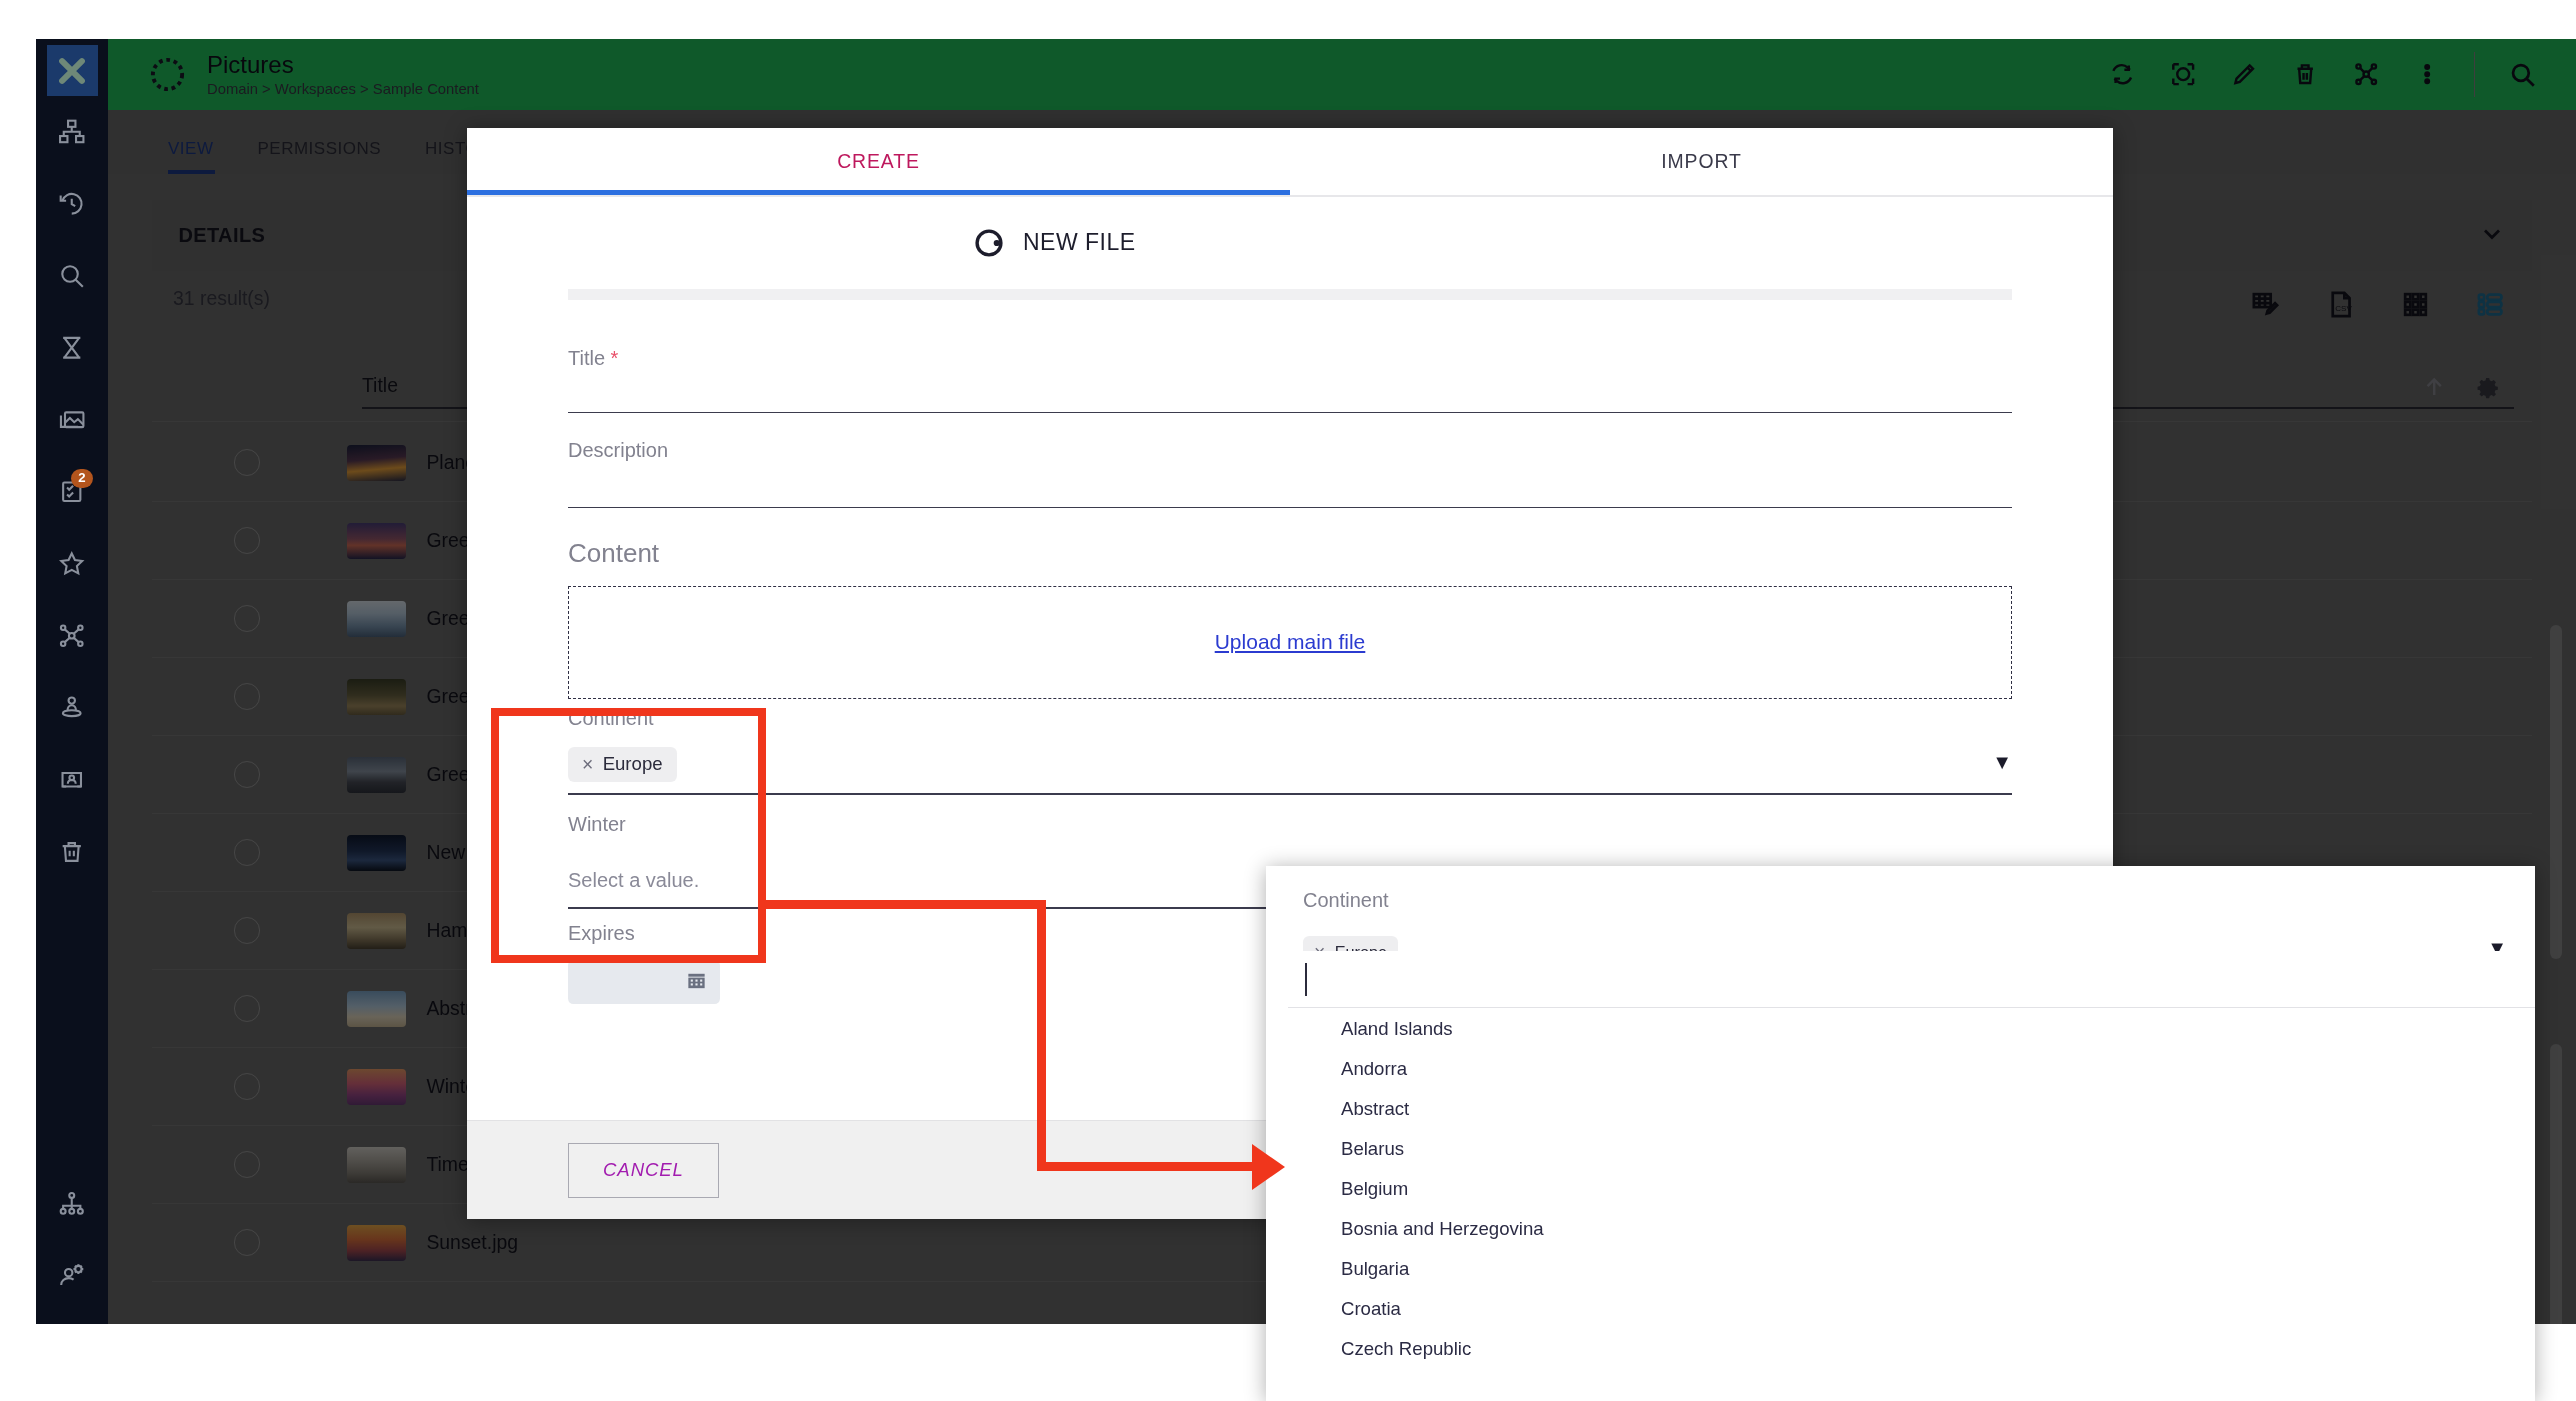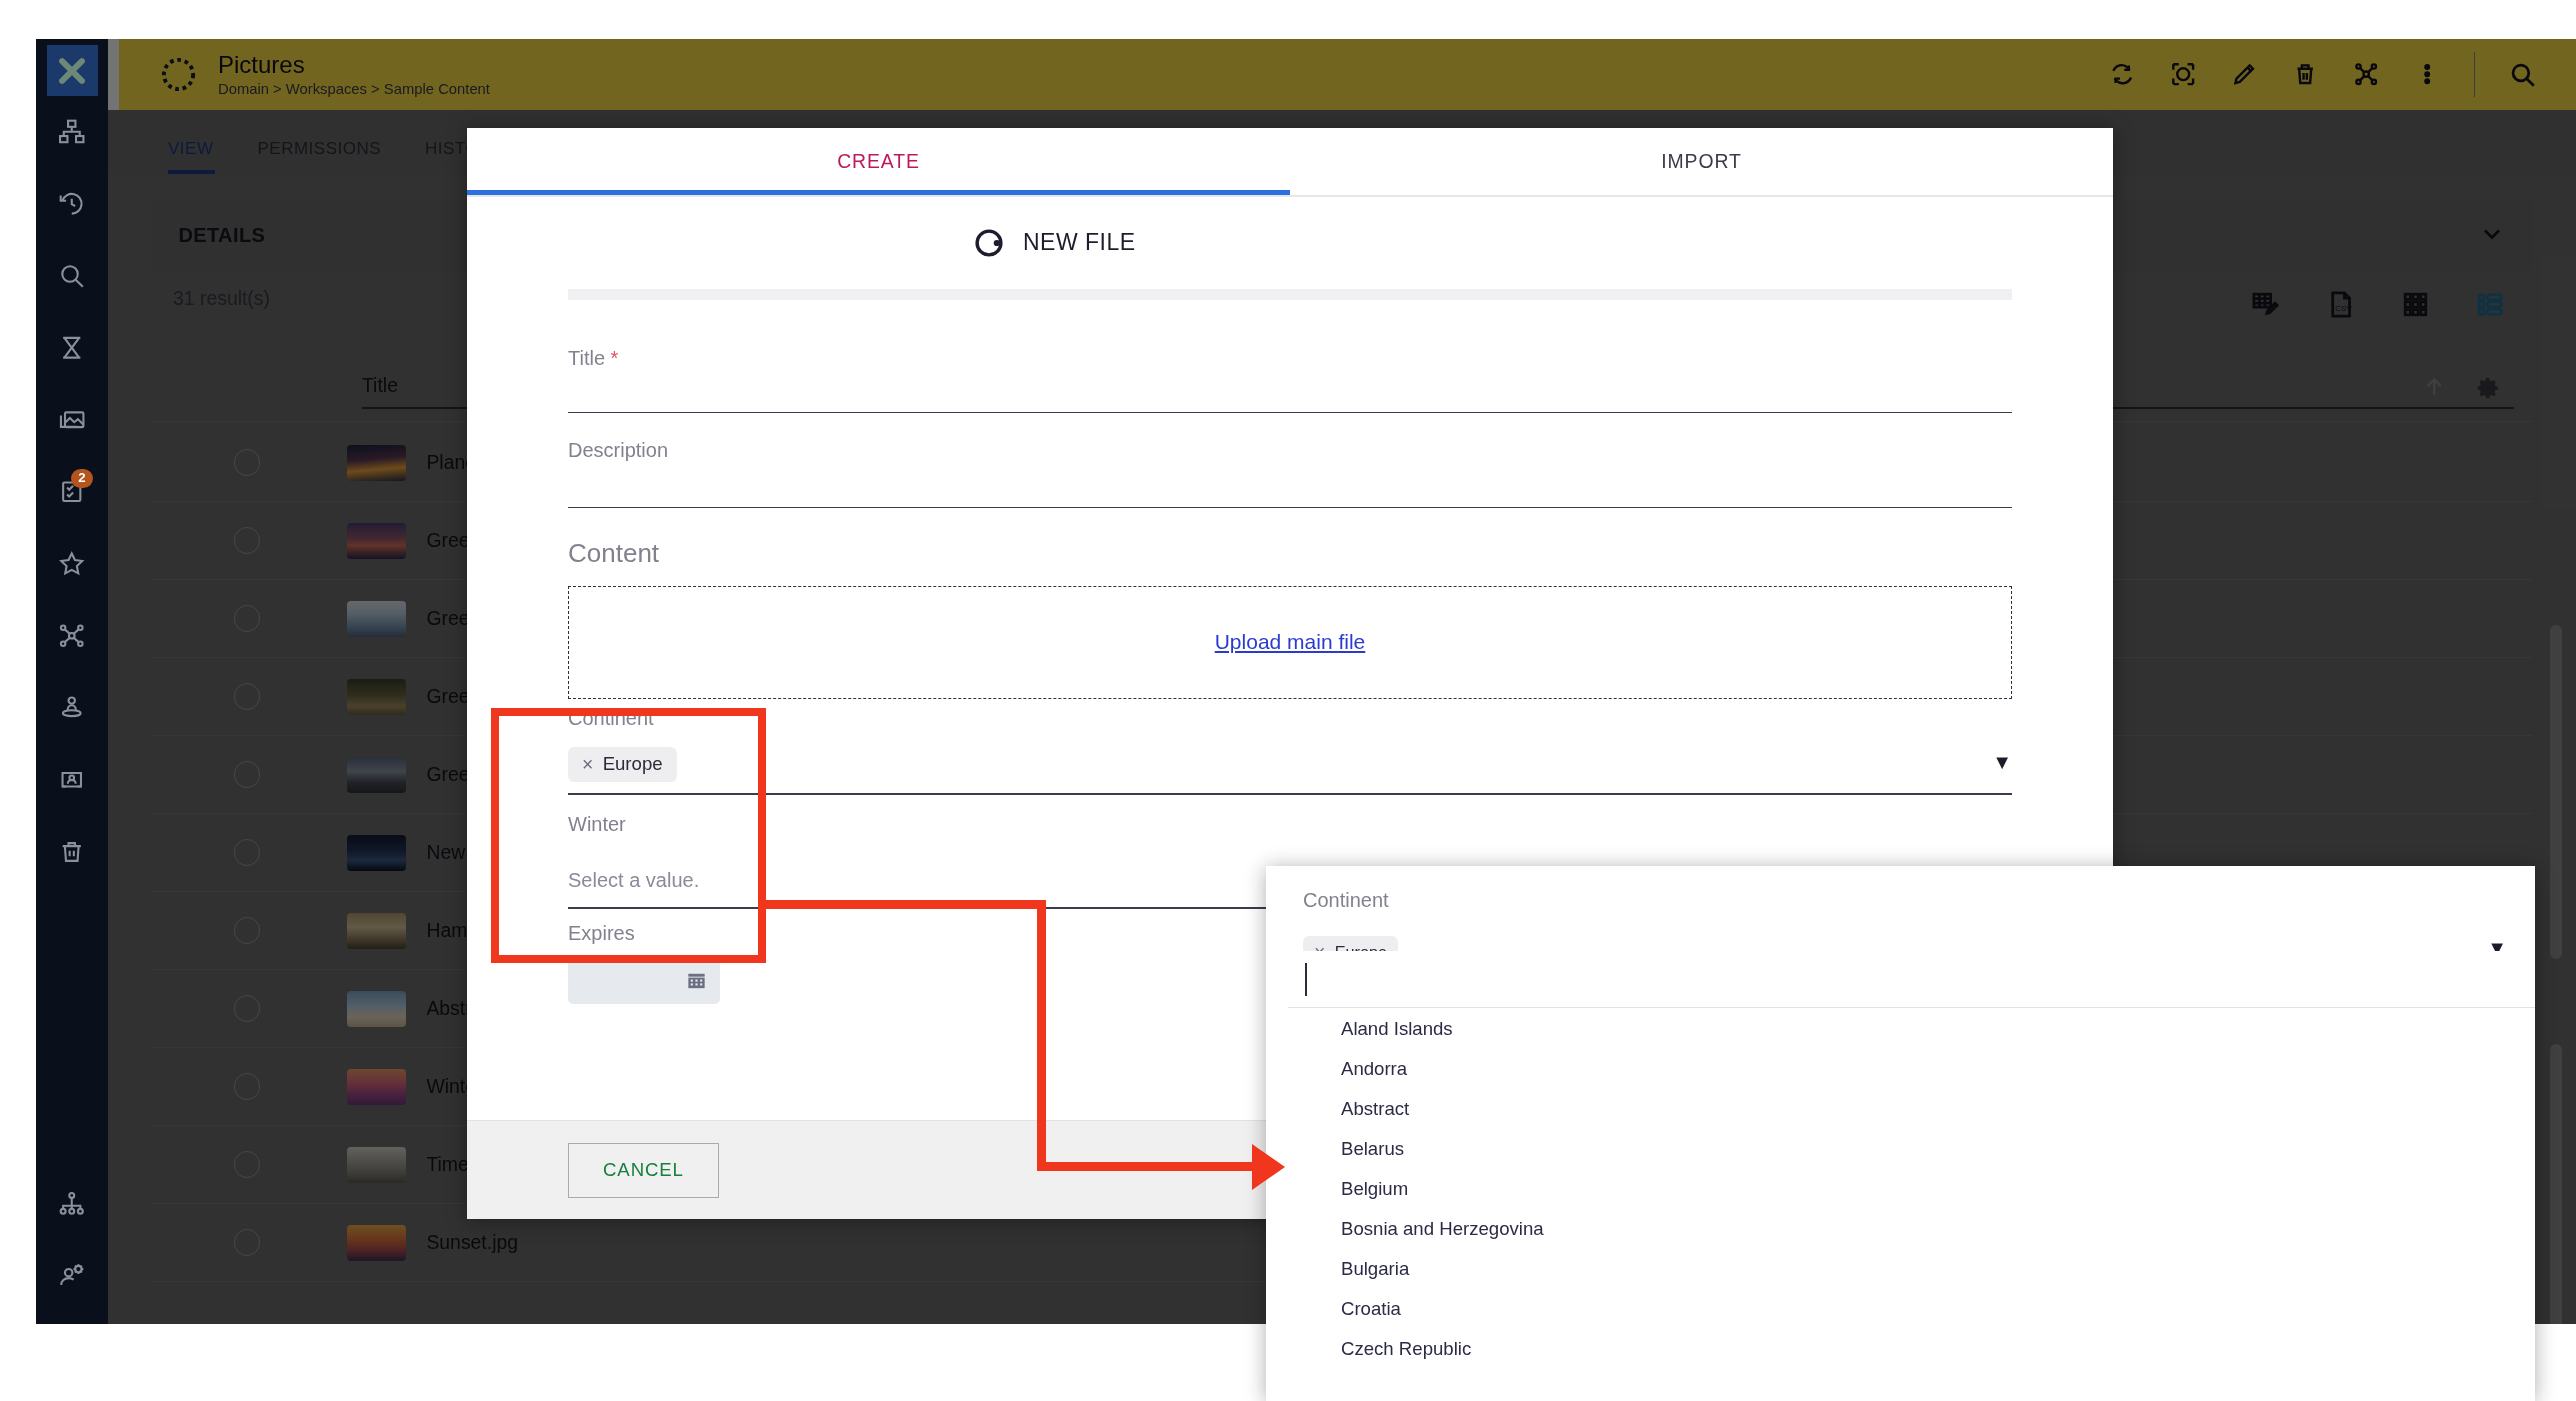--- a/index.html
+++ b/index.html
@@ -24,21 +24,21 @@
   .rail-logo { width:51px; height:51px; margin-top:6.2px; background:#1b3a6b; display:flex; align-items:center; justify-content:center; }
   .rail-icon { width:72px; height:72px; display:flex; align-items:center; justify-content:center; position:relative; }
   .rail-icon svg { stroke:#8a909c; fill:none; stroke-width:1.7; }
   .rail-badge {
     position:absolute; top:12.4px; right:15.5px; background:#b3551d; color:#fff;
     border-radius:776px; font-size:13.2px; padding:1.6px 7px; line-height:1.25; font-weight:600;
   }
   .rail-spacer { flex:1 1 auto; }
 
   
-  .hdr { position:absolute; left:72px; top:0; right:0; height:71px; background:#fde047; display:flex; align-items:center;margin-left:11px; }
+  .hdr { position:absolute; left:72px; top:0; right:0; height:71px; background:#22c55e; display:flex; align-items:center; }
   .hdr-doc-ico { width:39px; height:39px; margin-left:40px; margin-right:20px; }
   .hdr-doc-ico svg { stroke:#1c1c2b; fill:none; stroke-width:2.4; }
   .hdr-title { font-size:24px; color:#12121e; line-height:1.05; }
   .hdr-crumb { font-size:14.8px; color:#3c3c48; margin-top:4.7px; }
   .hdr-tools { margin-left:auto; display:flex; align-items:center; height:100%; }
   .hdr-btn { width:61px; height:71px; display:flex; align-items:center; justify-content:center; }
   .hdr-btn svg { stroke:#13131f; fill:none; stroke-width:2.2; }
   .hdr-sep { width:0.8px; height:45px; background:#8b8b8b; margin:0 17px; }
 
   
@@ -112,21 +112,21 @@
   .chip { display:inline-flex; align-items:center; gap:9.3px; background:#eeeef0; border-radius:6.2px; padding:6.2px 14px; font-size:18.6px; color:#2b2b3c; }
   .chip-x { color:#6d6d7c; font-size:19.4px; }
   .sel-caret { position:absolute; right:0; top:44px; font-size:20px; color:#1b1b2a; }
   .placeholder { font-size:20px; color:#8a8a98; }
 
   .expires-box { margin-top:15.5px; width:152px; height:44px; background:#e6e9ee; border-radius:5.4px; position:relative; }
   .expires-cal { position:absolute; right:12.4px; top:9.3px; }
   .expires-cal svg { fill:#6a7080; }
 
   .modal-foot { height:99px; background:#f0f0f0; display:flex; align-items:center; padding-left:101px; border-top:0.8px solid #e2e2e4; }
-  .btn-cancel { border:0.8px solid #a9a9b2; background:transparent; font-size:18.6px; letter-spacing:0.9px; color:#15803d; padding:15.5px 34px; }
+  .btn-cancel { border:0.8px solid #a9a9b2; background:transparent; font-size:18.6px; letter-spacing:0.9px; color:#a21caf; padding:15.5px 34px;font-style:italic; }
 
   
   .ddpanel {
     position:absolute; left:1266px; top:866px; width:1269px; height:535px;
     background:#ffffff; z-index:300; box-shadow:0 2.3px 20px rgba(0,0,0,.32);
     overflow:hidden;
   }
   .dd-lbl { position:absolute; left:37px; top:23px; font-size:20px; color:#82828f; }
   .dd-chip { position:absolute; left:37px; top:70px; }
   .dd-chip .chip { font-size:16.3px; padding:4.7px 11px; }

